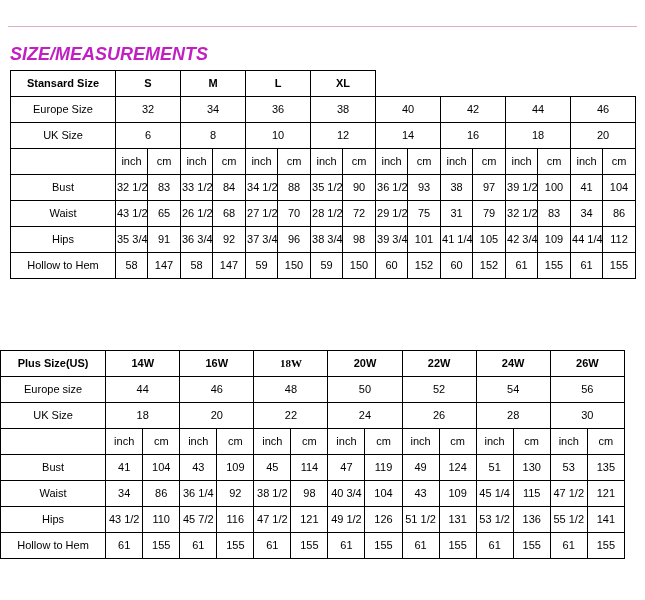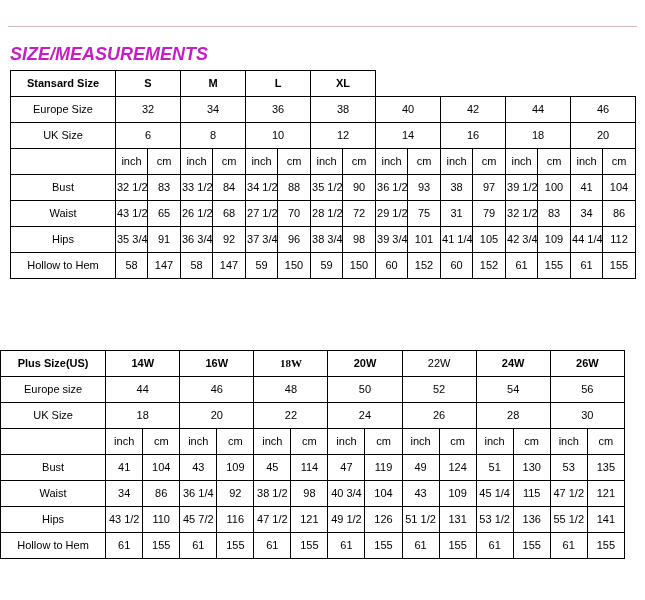--- a/index.html
+++ b/index.html
@@ -249,21 +249,21 @@
       <col style="width:37px">
         <col style="width:37px">
     </colgroup>
     <tbody>
         <tr>
           <td class="bold">Plus Size(US)</td>
           <td colspan="2" style="font-weight: bold;">14W</td>
           <td colspan="2" style="font-weight: bold;">16W</td>
           <td colspan="2" style="font-weight: bold; font-family: Liberation Serif, serif;">18W</td>
           <td colspan="2" style="font-weight: bold;">20W</td>
-          <td colspan="2" style="font-weight: normal;">22W</td>
+          <td colspan="2" style="font-weight: bold;">22W</td>
           <td colspan="2" style="font-weight: bold;">24W</td>
           <td colspan="2" style="font-weight: bold; margin-left: 17px;">26W</td>
         </tr>
         <tr>
           <td class="lefthead">Europe size</td>
           <td colspan="2">44</td>
           <td colspan="2">46</td>
           <td colspan="2">48</td>
           <td colspan="2">50</td>
           <td colspan="2">52</td>

